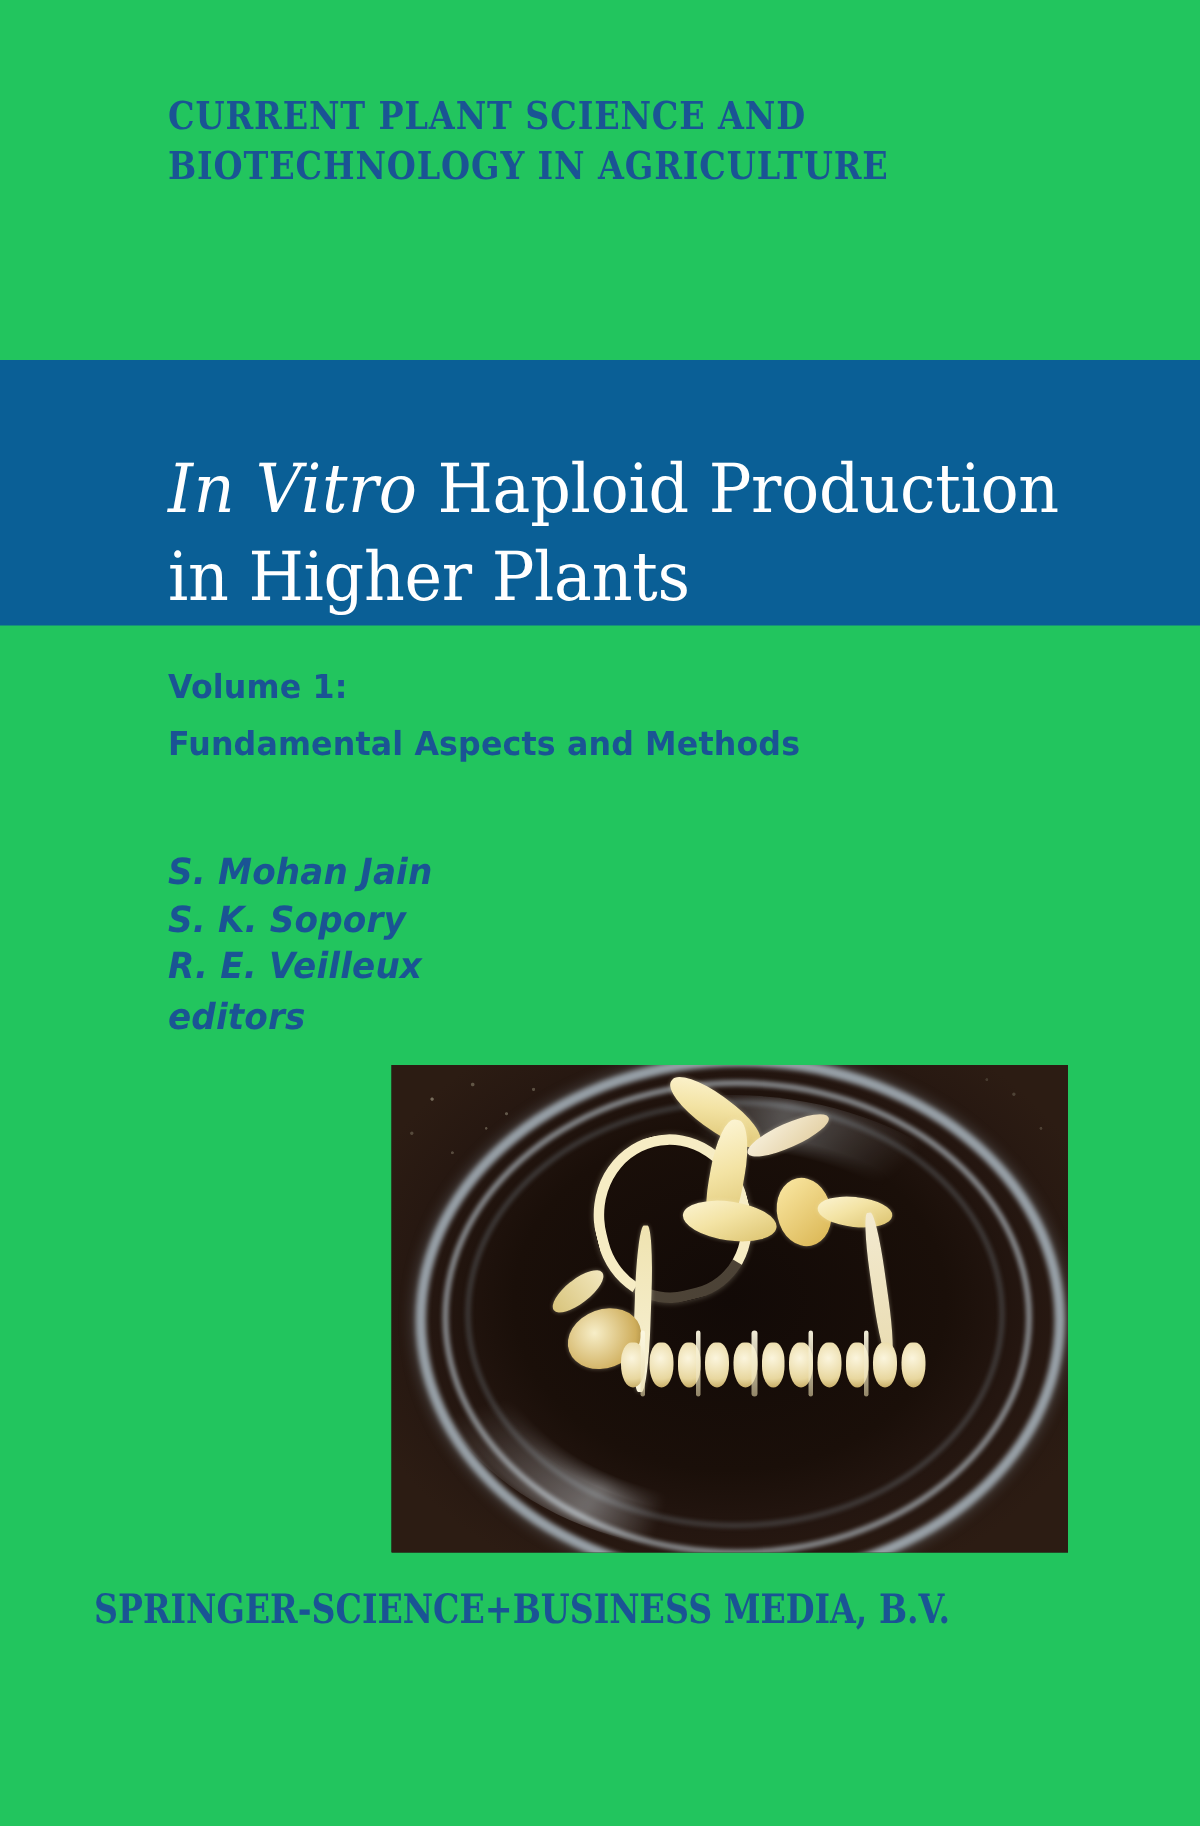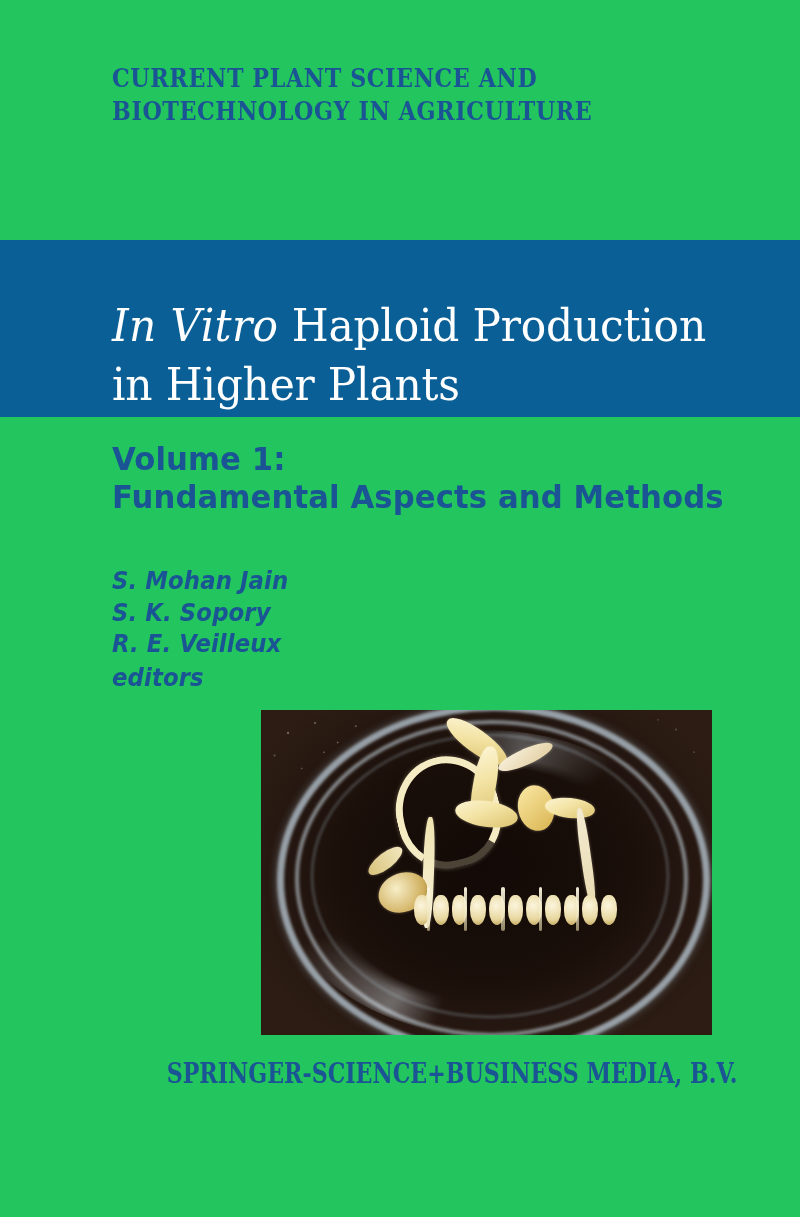--- a/index.html
+++ b/index.html
@@ -77,21 +77,21 @@
   }
 
   
   .volume-block {
     position: absolute;
     left: 112px;
     top: 440px;
     color: #1a5494;
     font-family: "DejaVu Sans", "Liberation Sans", sans-serif;
     font-weight: bold;
-    font-size: 32px;
+    font-size: 22px;
     line-height: 38px;
     letter-spacing: 0.1px;
   }
   .volume-block .line {
     display: block;
     white-space: nowrap;
     transform: scaleX(0.96);
     transform-origin: left center;
   }
 
@@ -276,21 +276,21 @@
     background: linear-gradient(180deg, rgba(252,248,226,0.95), rgba(228,214,166,0.6));
     border-radius: 2px;
   }
 
   
   .publisher {
     position: absolute;
     left: 0;
     top: 1058px;
     width: 800px;
-    text-align: right;
+    text-align: left;
     color: #1a5494;
     font-family: "DejaVu Serif", "Liberation Serif", serif;
     font-weight: bold;
     font-size: 27px;
     letter-spacing: 0px;
     white-space: nowrap;
   }
   .publisher span {
     display: inline-block;
     transform: scaleX(0.82);

